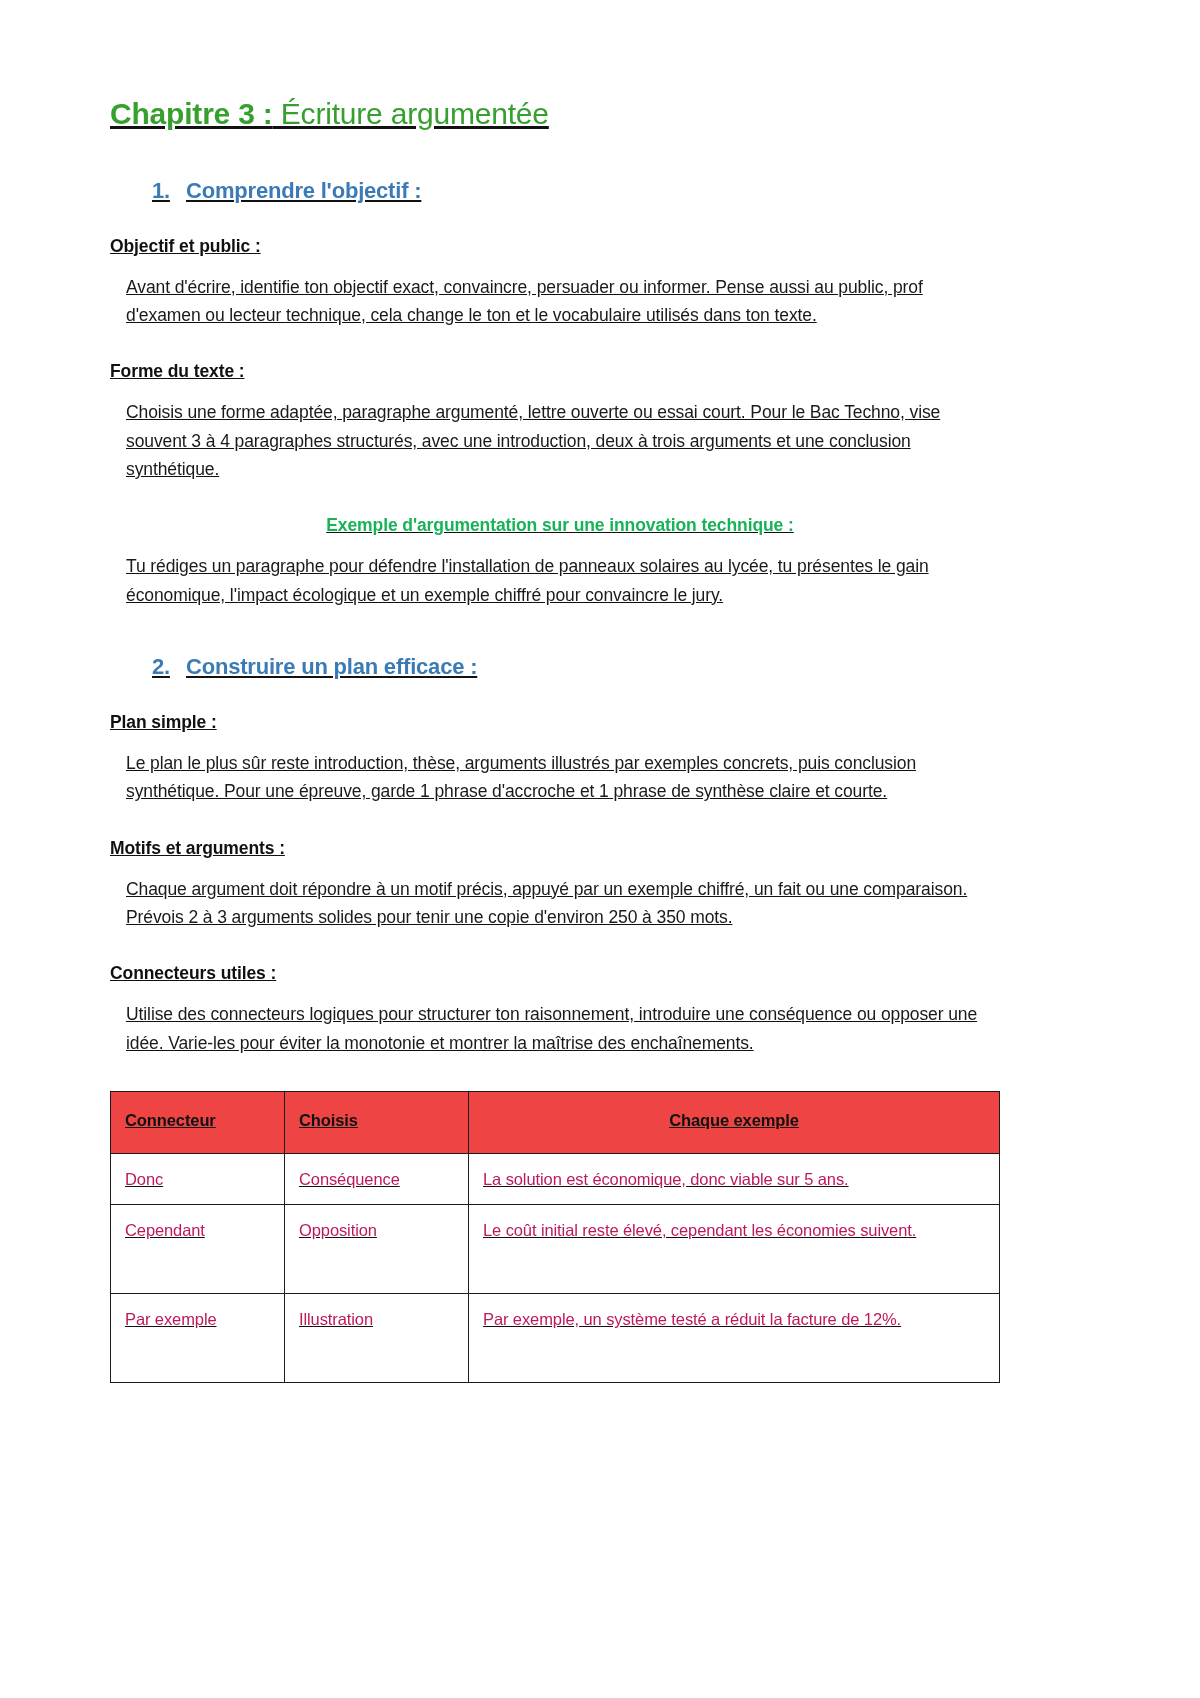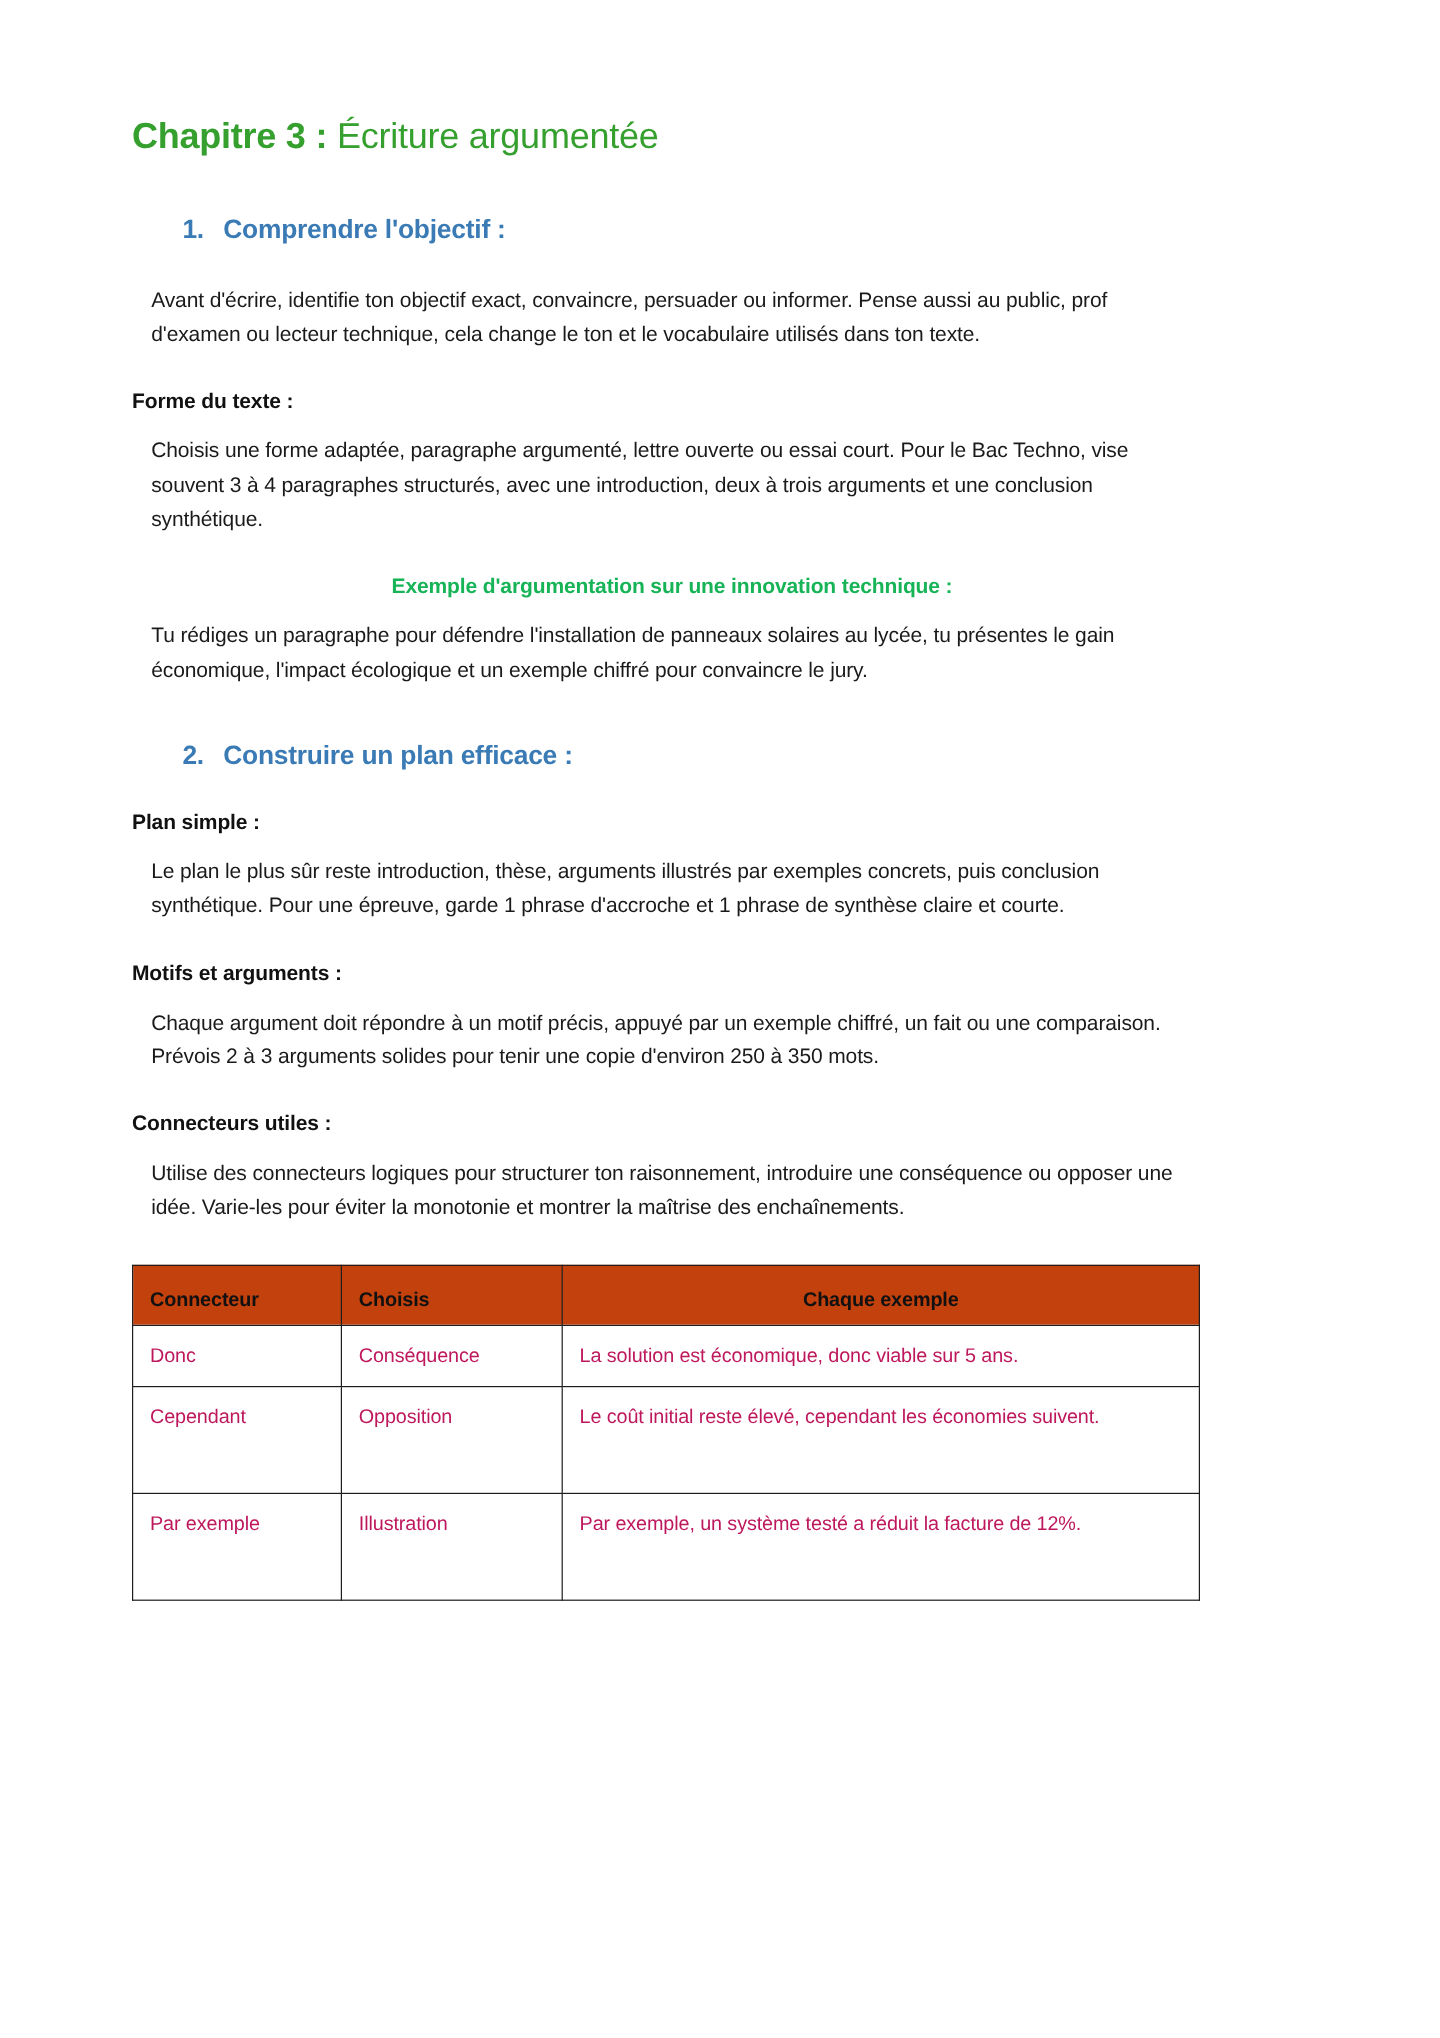--- a/index.html
+++ b/index.html
@@ -14,20 +14,21 @@
     color: #111111;
     -webkit-font-smoothing: antialiased;
   }
   .page {
     position: relative;
     width: 1200px;
     height: 1698px;
     background: #ffffff;
     box-sizing: border-box;
     padding: 95px 190px 0 110px;
+    text-decoration: underline;
   }
   
   .doc-title {
     font-size: 30px;
     line-height: 1.25;
     margin: 0 0 0 0;
     color: #35a02e;
     font-weight: 400;
     letter-spacing: -0.2px;
   }
@@ -84,26 +85,26 @@
   .connector-table th,
   .connector-table td {
     border: 1.5px solid #1d1d1d;
     padding: 13px 14px;
     font-size: 16.5px;
     line-height: 1.5;
     vertical-align: top;
     letter-spacing: -0.1px;
   }
   .connector-table thead th {
-    background: #c2410c;
+    background: #ef4444;
     font-weight: 700;
     color: #111111;
     text-align: center;
     padding-top: 16px;
-    padding-bottom: 8px;
+    padding-bottom: 20px;
   }
   .connector-table thead th.col-connecteur,
   .connector-table thead th.col-fonction {
     text-align: left;
   }
   .connector-table td {
     background: #ffffff;
     font-weight: 400;
     color: #be185d;
   }
@@ -118,20 +119,21 @@
 <div class="page">
 
   <h1 class="doc-title"><span class="chap">Chapitre 3 :</span><span> Écriture argumentée</span></h1>
 
   <div class="section-heading">
     <span class="num">1.</span>
     <span class="txt">Comprendre l'objectif :</span>
   </div>
 
   <div class="block">
+    <p class="block-title">Objectif et public :</p>
     <p class="block-body">Avant d'écrire, identifie ton objectif exact, convaincre, persuader ou informer. Pense aussi au public, prof d'examen ou lecteur technique, cela change le ton et le vocabulaire utilisés dans ton texte.</p>
   </div>
 
   <div class="block">
     <p class="block-title">Forme du texte :</p>
     <p class="block-body">Choisis une forme adaptée, paragraphe argumenté, lettre ouverte ou essai court. Pour le Bac Techno, vise souvent 3 à 4 paragraphes structurés, avec une introduction, deux à trois arguments et une conclusion synthétique.</p>
   </div>
 
   <div class="block">
     <p class="block-title green">Exemple d'argumentation sur une innovation technique :</p>

